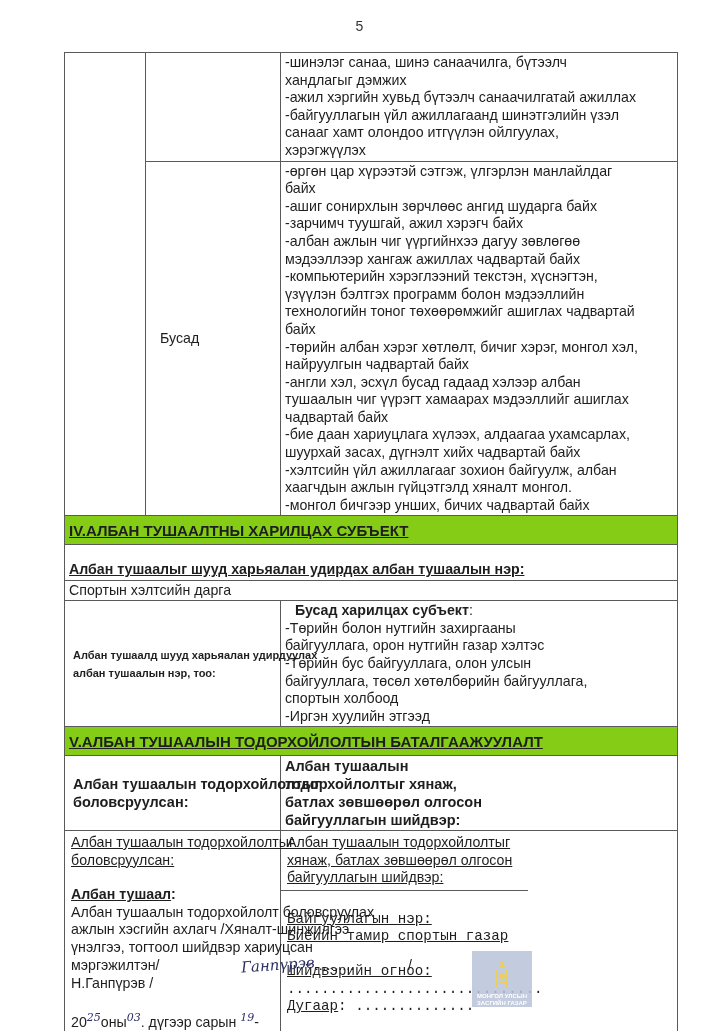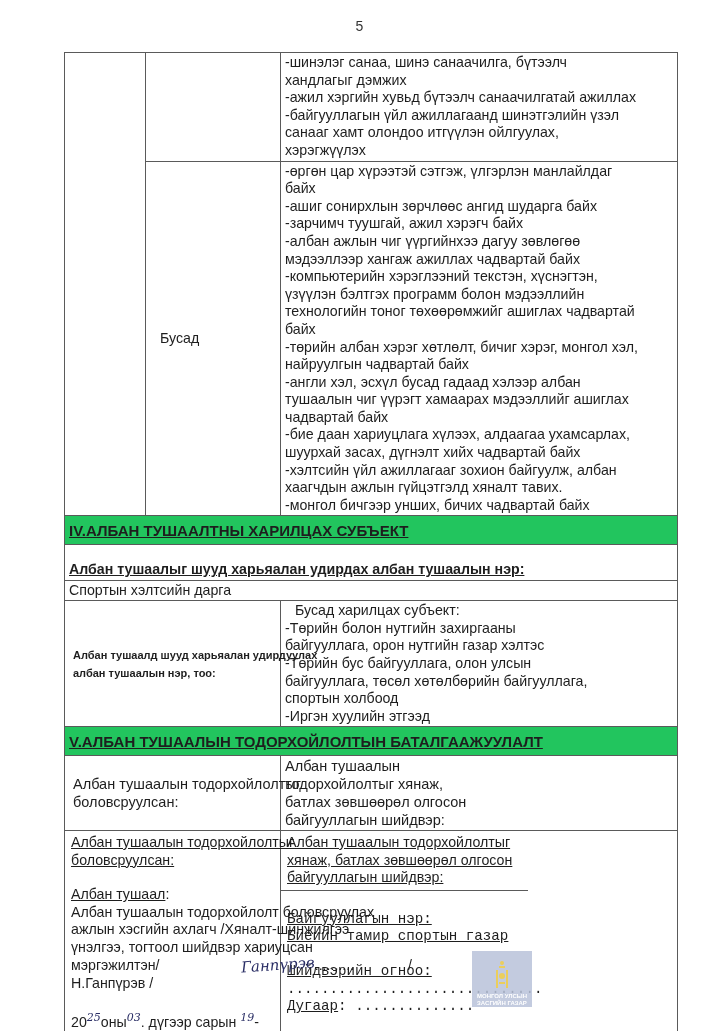--- a/index.html
+++ b/index.html
@@ -5,23 +5,23 @@
     html, body { margin: 0; padding: 0; background: #ffffff; }
     body { width: 719px; height: 1031px; position: relative; overflow: hidden;
            font-family: "Liberation Sans", sans-serif; color: #1e1e1e; }
     .page-num { position: absolute; left: 0; width: 719px; top: 18px; text-align: center;
                 font-size: 14px; color: #333; }
     .tbl { position: absolute; left: 64px; top: 52px; width: 613px; border-collapse: collapse;
            table-layout: fixed; font-size: 14.2px; line-height: 17.6px; }
     .tbl td { border: 1px solid #5a5a5a; vertical-align: top; padding: 1px 4px; }
     .bullets div { white-space: nowrap; }
     .center { vertical-align: middle !important; text-align: left; }
-    .sec { background: #22c55e; font-weight: bold; text-decoration: underline; font-size: 15px;
+    .sec { background: #84cc16; font-weight: bold; text-decoration: underline; font-size: 15px;
            padding: 6px 4px 4px 4px !important; }
-    .bold { font-weight: normal; }
+    .bold { font-weight: bold; }
     .u { text-decoration: underline; }
     .hdr-lbl { font-weight: bold; text-decoration: underline; }
     .tall-lbl { font-weight: bold; vertical-align: middle !important; padding-left: 8px !important; }
     .sign { display: inline-block; font-family: "DejaVu Serif", serif; font-style: italic;
             color: #2b2f66; font-size: 15px; transform: rotate(-4deg); }
     .hw { font-family: "DejaVu Serif", serif; font-style: italic; color: #2b2f66; font-size: 11px;
           vertical-align: super; }
     .stamp { position: absolute; left: 472px; top: 951px; width: 60px; height: 56px;
              background: #b9c3da; opacity: 0.85; display: flex; flex-direction: column;
              align-items: center; justify-content: flex-end; }
@@ -67,21 +67,21 @@
           <div>технологийн тоног төхөөрөмжийг ашиглах чадвартай</div>
           <div>байх</div>
           <div>-төрийн албан хэрэг хөтлөлт, бичиг хэрэг, монгол хэл,</div>
           <div>найруулгын чадвартай байх</div>
           <div>-англи хэл, эсхүл бусад гадаад хэлээр албан</div>
           <div>тушаалын чиг үүрэгт хамаарах мэдээллийг ашиглах</div>
           <div>чадвартай байх</div>
           <div>-бие даан хариуцлага хүлээх, алдаагаа ухамсарлах,</div>
           <div>шуурхай засах, дүгнэлт хийх чадвартай байх</div>
           <div>-хэлтсийн үйл ажиллагааг зохион байгуулж, албан</div>
-          <div>хаагчдын ажлын гүйцэтгэлд хяналт тавих.</div>
+          <div>хаагчдын ажлын гүйцэтгэлд хяналт монгол.</div>
           <div>-монгол бичгээр унших, бичих чадвартай байх</div>
         </td>
   </tr>
 
   <tr>
     <td colspan="3" class="sec">IV.АЛБАН ТУШААЛТНЫ ХАРИЛЦАХ СУБЪЕКТ</td>
   </tr>
   <tr>
     <td colspan="3" class="hdr-lbl" style="padding-top:16px;">Албан тушаалыг шууд харьяалан удирдах албан тушаалын нэр:</td>
   </tr>

